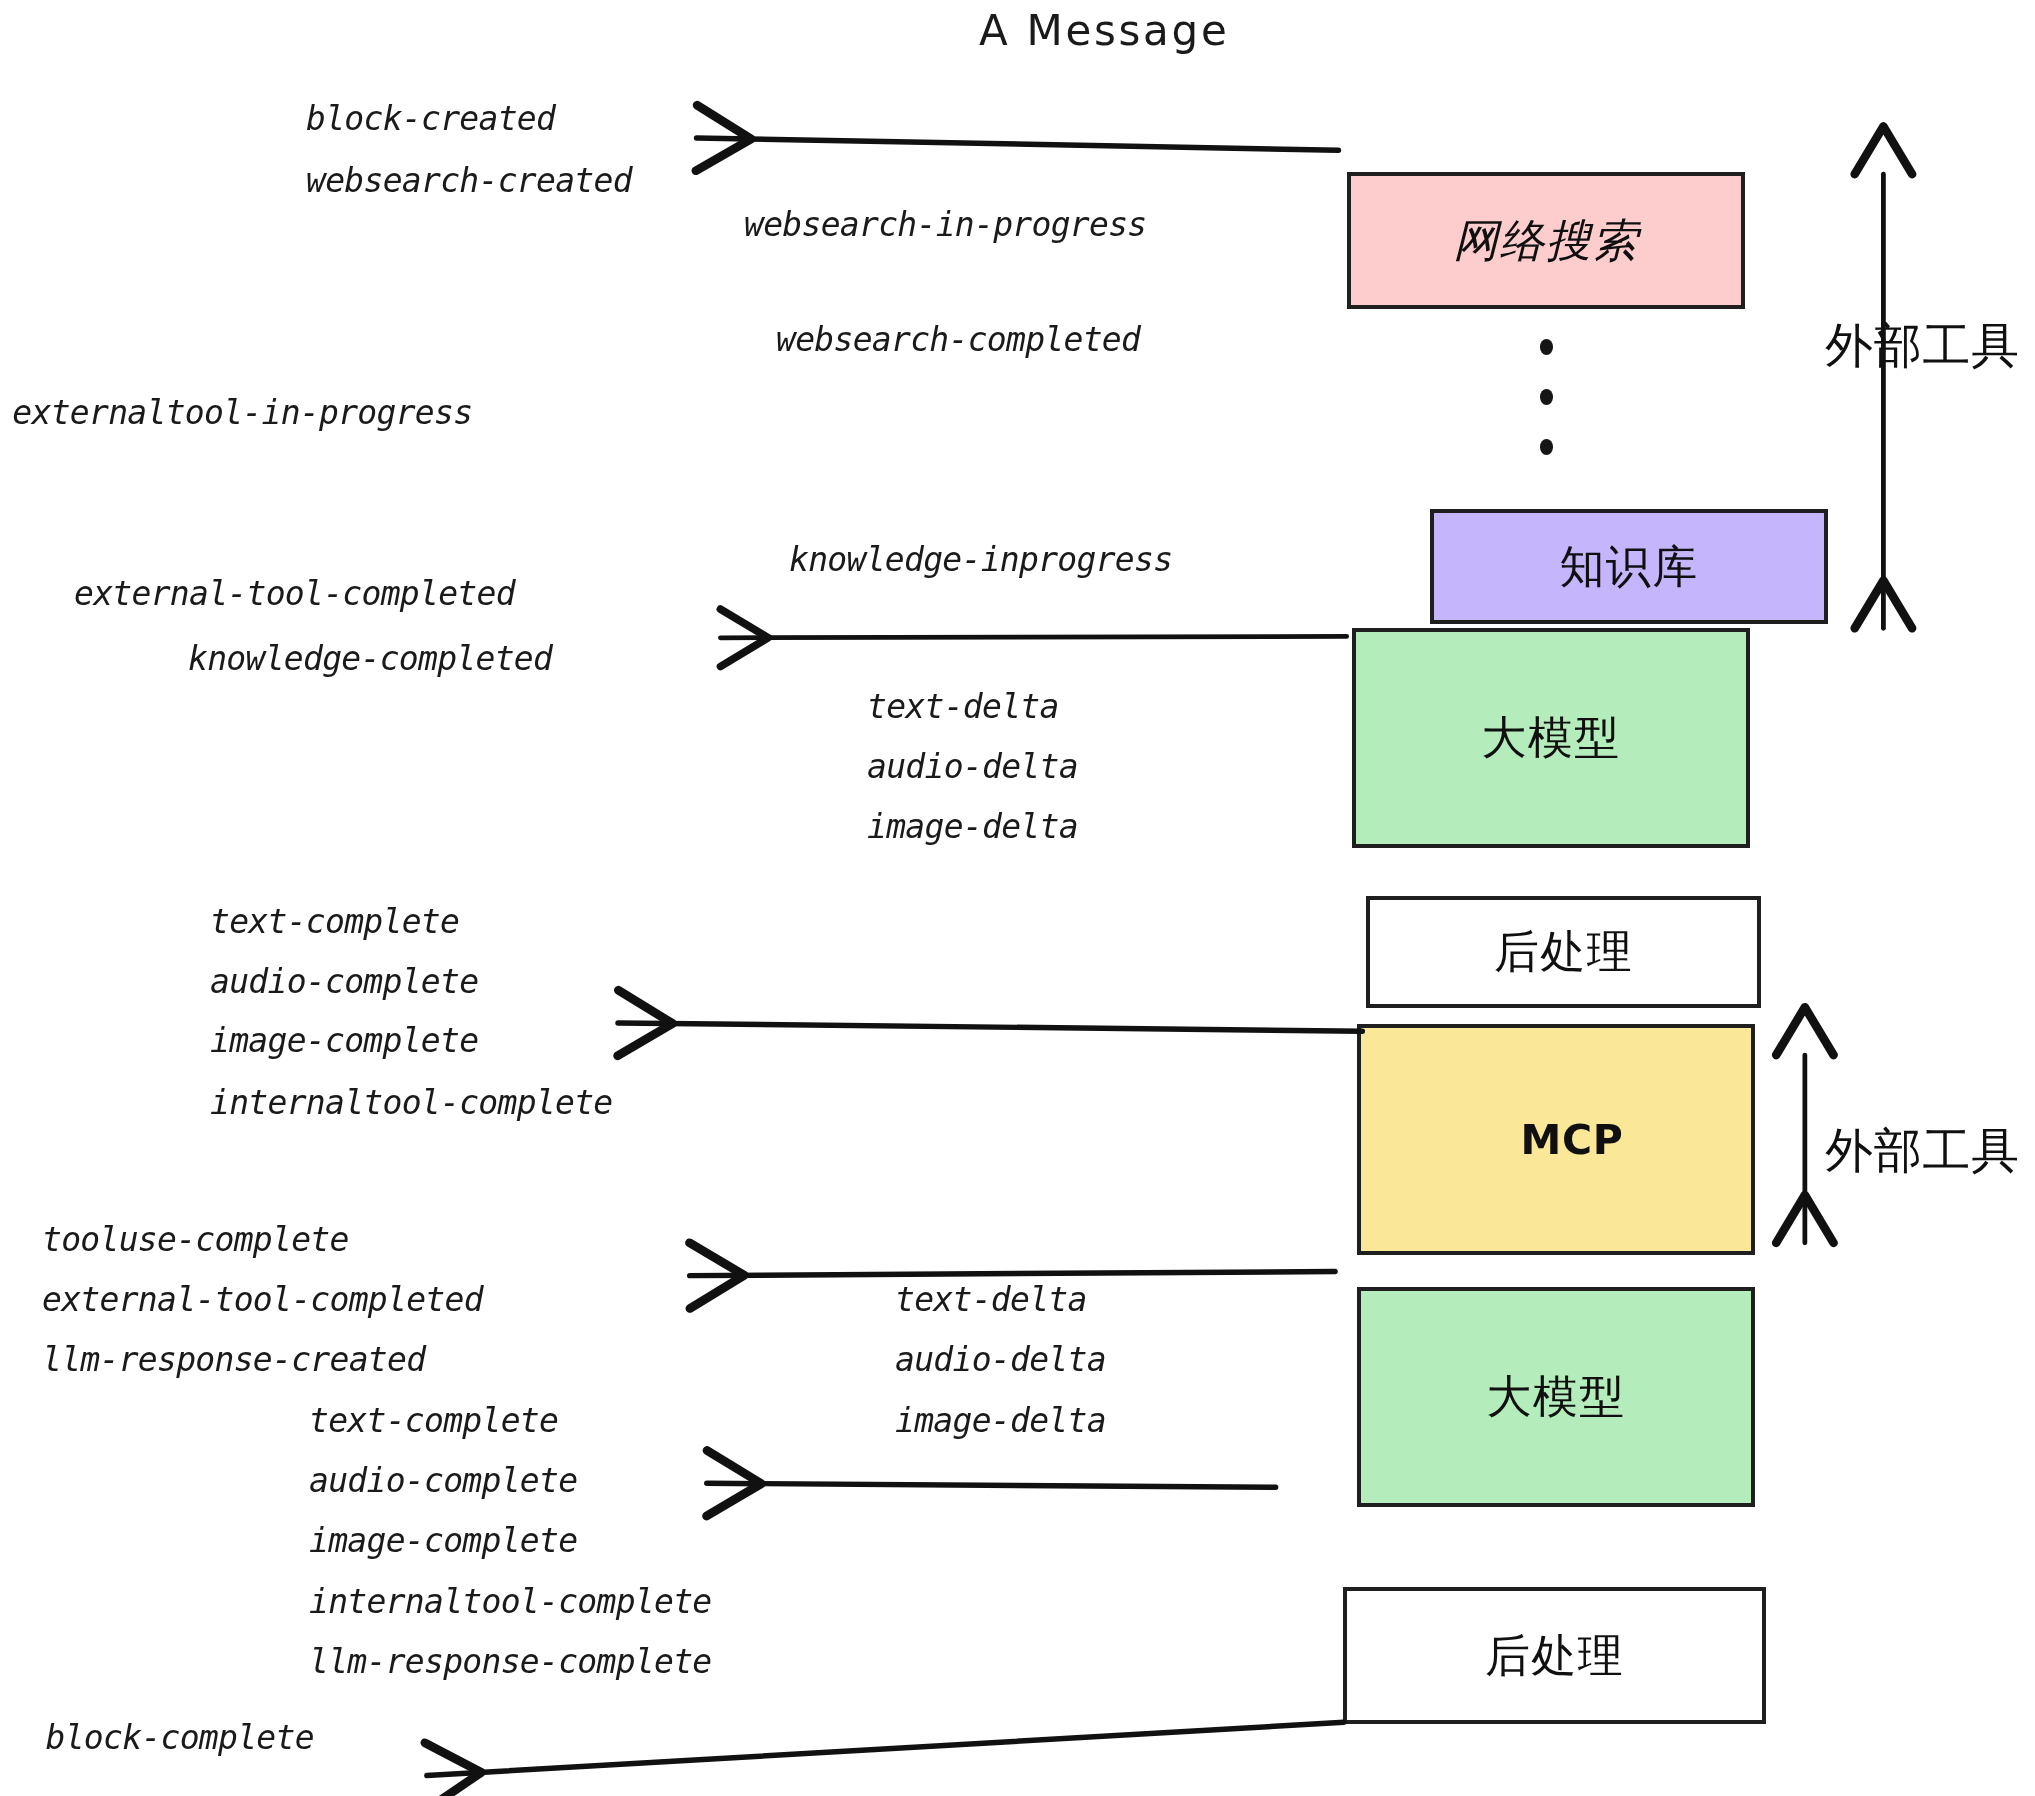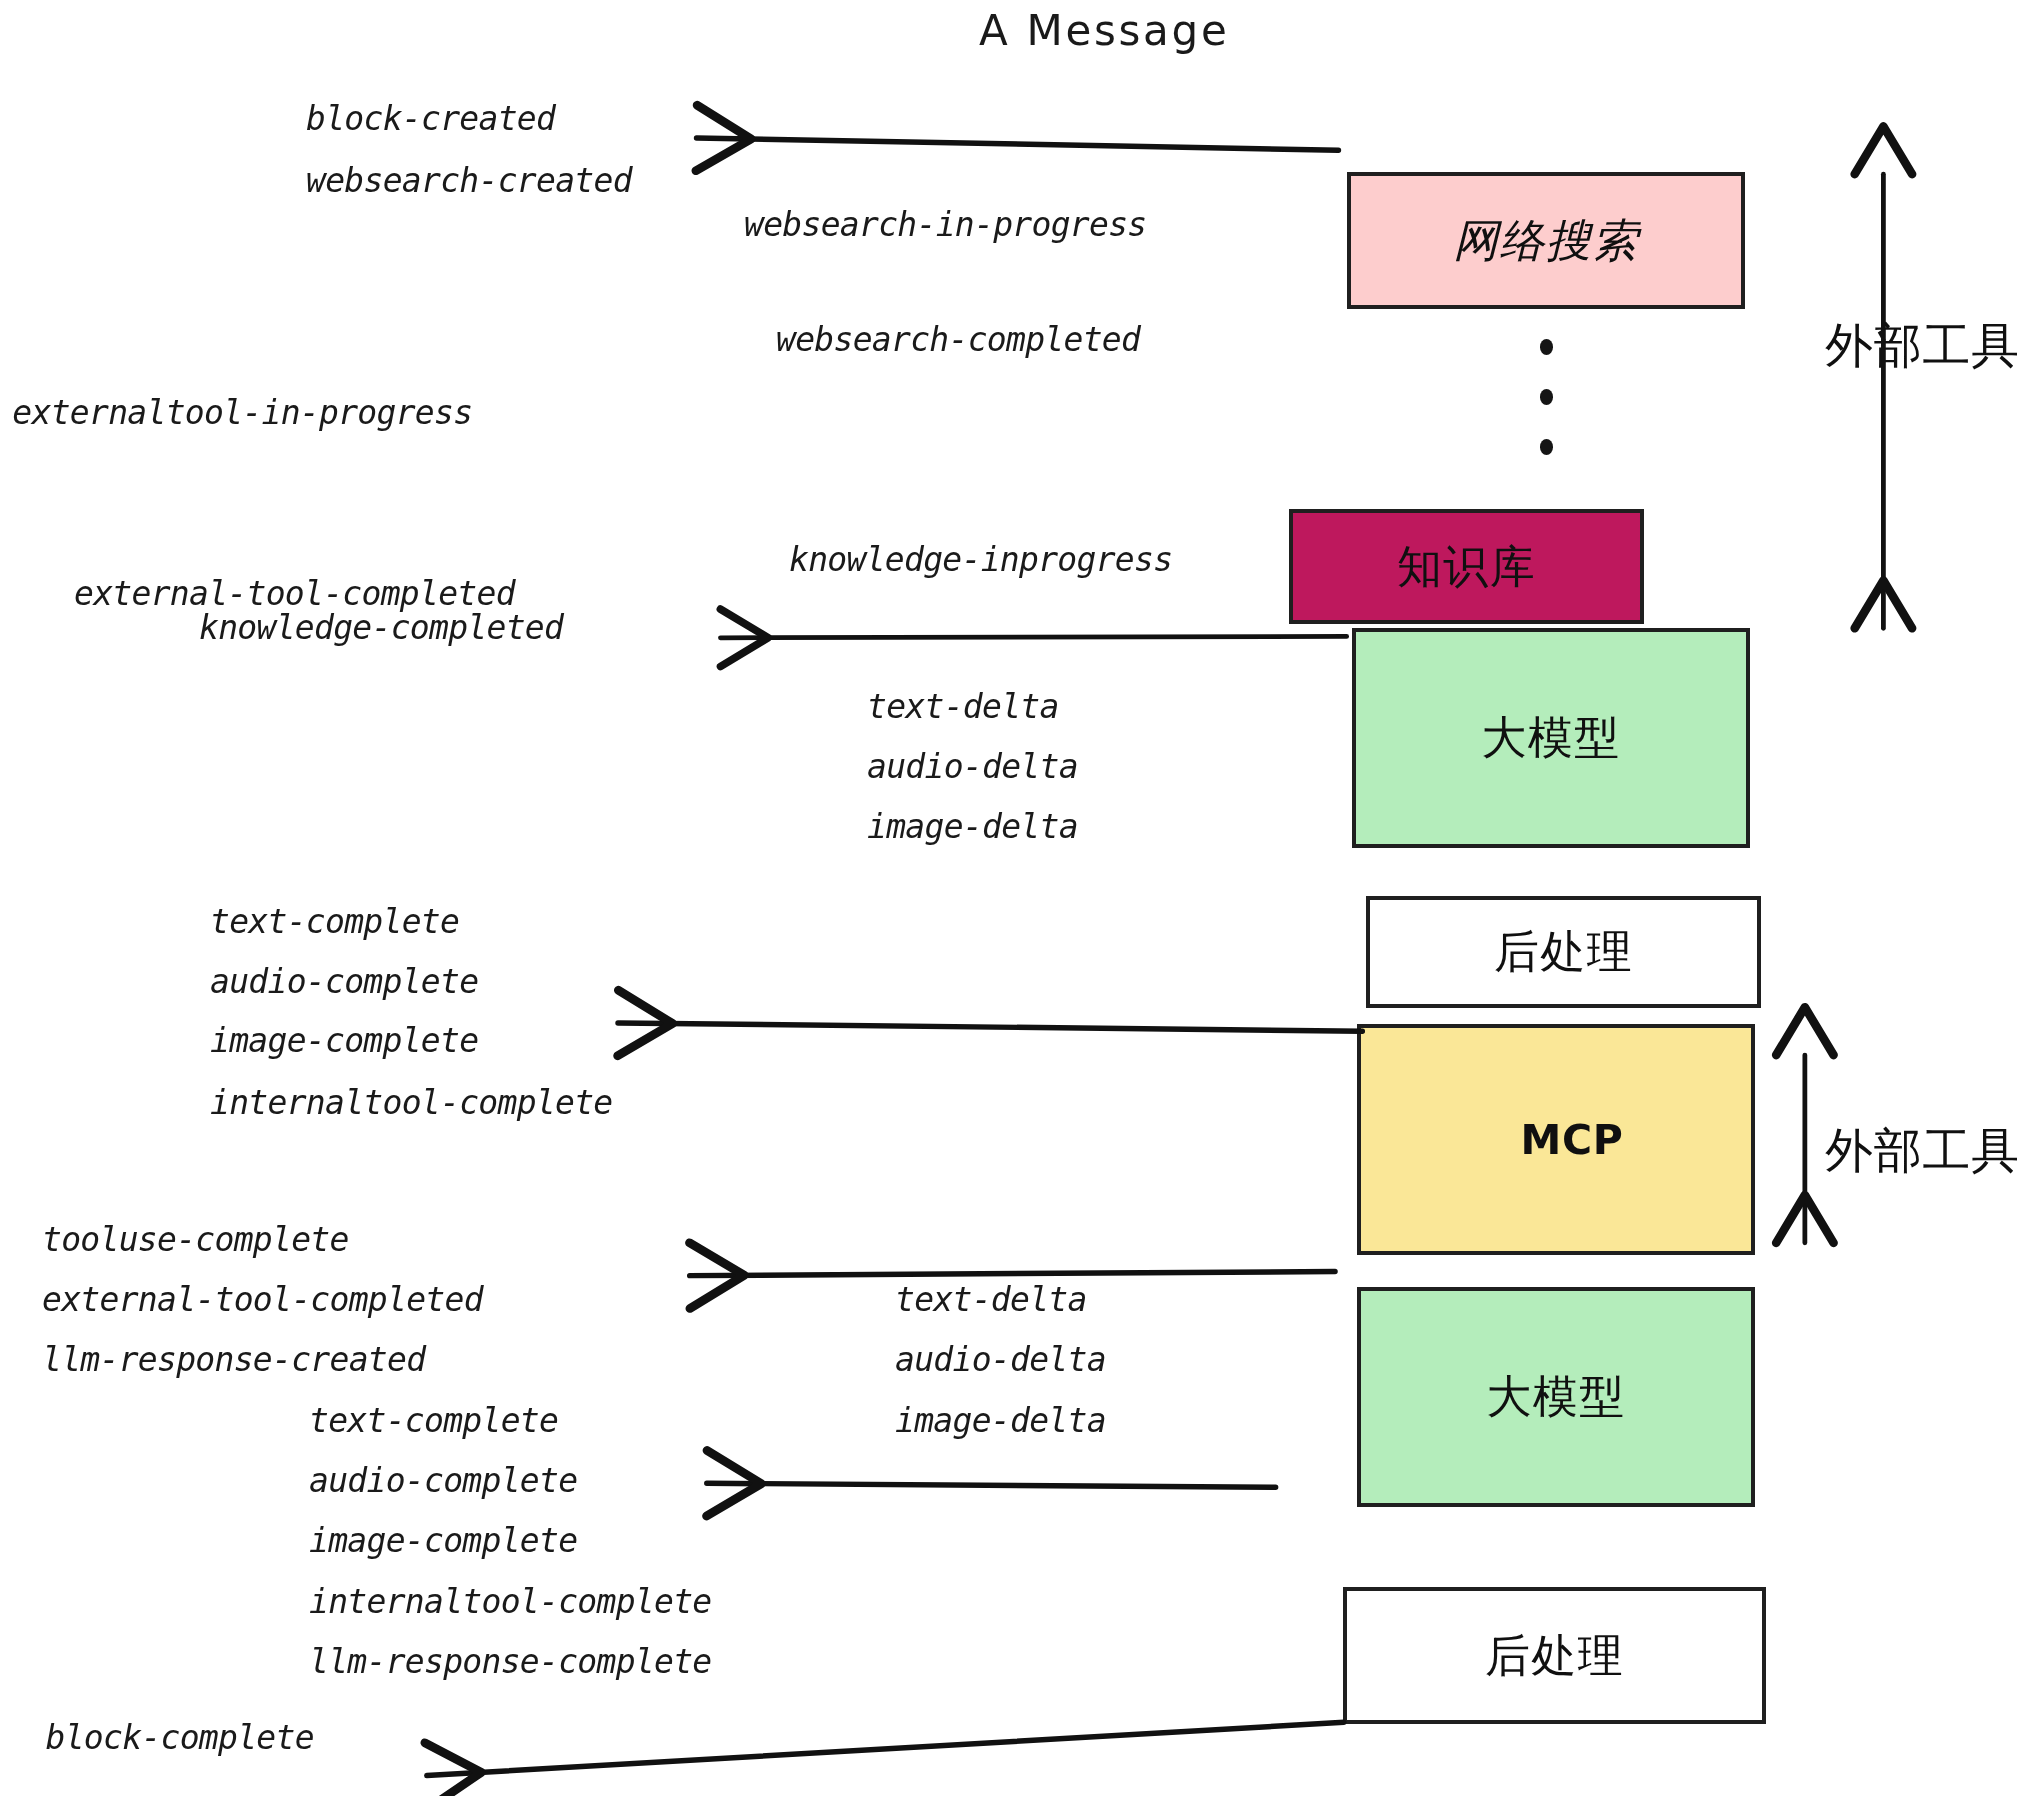--- a/index.html
+++ b/index.html
@@ -87,21 +87,21 @@
   <div class="title" style="left:979px; top:5.5px;">A Message</div>
 
   <div class="box" style="left:1347px; top:172px; width:398px; height:137px; background:#fdcdcd;font-style:italic;">网络搜索</div>
 
   <div class="dots" style="left:1539px; top:339px; width:15px; height:116px;">
     <i></i>
     <i></i>
     <i></i>
   </div>
 
-  <div class="box" style="left:1289px; top:509px; width:355px; height:115px; background:#be185d;">知识库</div>
+  <div class="box" style="left:1430px; top:509px; width:398px; height:115px; background:#c4b5fd;">知识库</div>
 
   <div class="box" style="left:1352px; top:628px; width:398px; height:220px; background:#b4edbb;">大模型</div>
 
   <div class="box" style="left:1366px; top:896px; width:395px; height:112px; background:#ffffff; border-width:4.1px;">后处理</div>
 
   <div class="box mcp" style="left:1357px; top:1024px; width:398px; height:231px; background:#fae797;">MCP</div>
 
   <div class="box" style="left:1357px; top:1287px; width:398px; height:220px; background:#b4edbb;">大模型</div>
 
   <div class="box" style="left:1343px; top:1587px; width:423px; height:137px; background:#ffffff; border-width:4.1px;">后处理</div>
@@ -112,21 +112,21 @@
 
   <div class="lbl" style="left:306px; top:102px;">block-created</div>
   <div class="lbl" style="left:306px; top:164px;">websearch-created</div>
   <div class="lbl" style="left:744px; top:208px;">websearch-in-progress</div>
   <div class="lbl" style="left:776px; top:294px;margin-top:29px;">websearch-completed</div>
 
   <div class="lbl" style="left:12.3px; top:396px;">externaltool-in-progress</div>
 
   <div class="lbl" style="left:765px; top:543px;margin-left:24px;">knowledge-inprogress</div>
   <div class="lbl" style="left:74px; top:577px;">external-tool-completed</div>
-  <div class="lbl" style="left:188px; top:611px;margin-left:11px;">knowledge-completed</div>
+  <div class="lbl" style="left:188px; top:642px;">knowledge-completed</div>
 
   <div class="lbl" style="left:867px; top:690px;">text-delta</div>
   <div class="lbl" style="left:867px; top:750px;">audio-delta</div>
   <div class="lbl" style="left:867px; top:810px;">image-delta</div>
 
   <div class="lbl" style="left:210px; top:905px;">text-complete</div>
   <div class="lbl" style="left:210px; top:965px;">audio-complete</div>
   <div class="lbl" style="left:210px; top:1024px;">image-complete</div>
   <div class="lbl" style="left:210px; top:1086px;">internaltool-complete</div>
 

